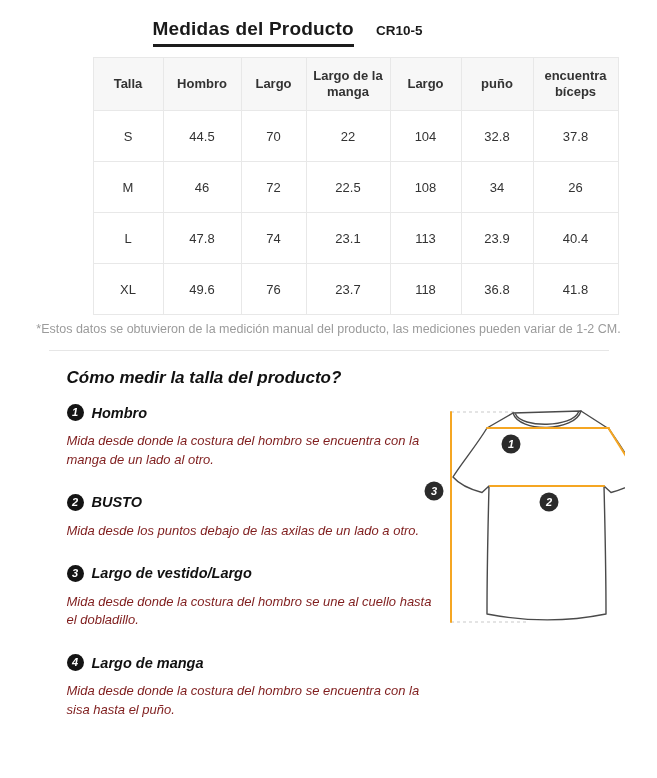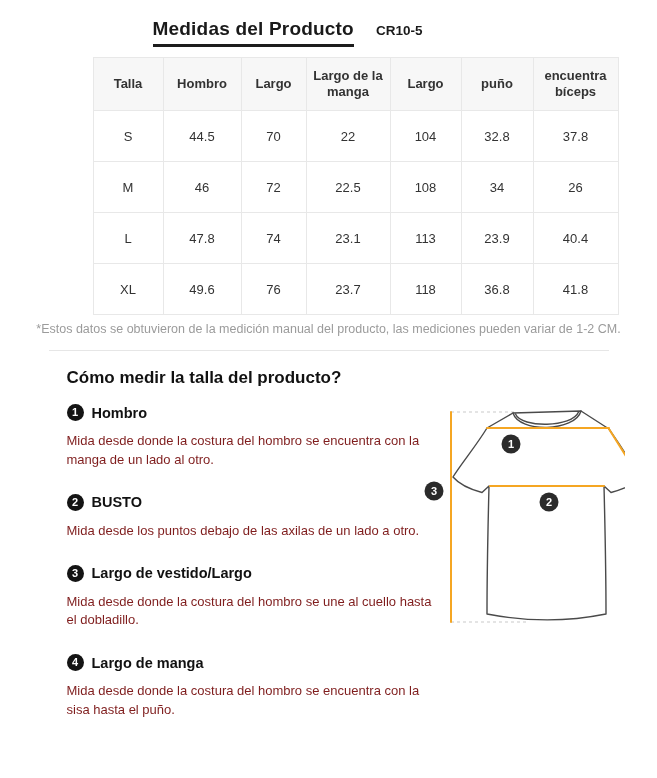--- a/index.html
+++ b/index.html
@@ -68,21 +68,21 @@
     color: #9b9b9b;
   }
 
   .divider {
     border: none;
     border-top: 1px solid #e6e6e6;
     margin: 14px 16px 0 16px;
   }
 
   
-  .guide { position: relative; padding: 17px 0 30px 34px; }
+  .guide { position: relative; padding: 17px 0 30px 34px; font-style: italic; }
   .guide-heading {
     font-size: 17px;
     font-weight: bold;
     color: #111;
     margin-bottom: 16px;
   }
   .steps { width: 378px; }
   .step { margin-bottom: 24px; }
   .step-title { display: flex; align-items: center; }
   .step-badge {

